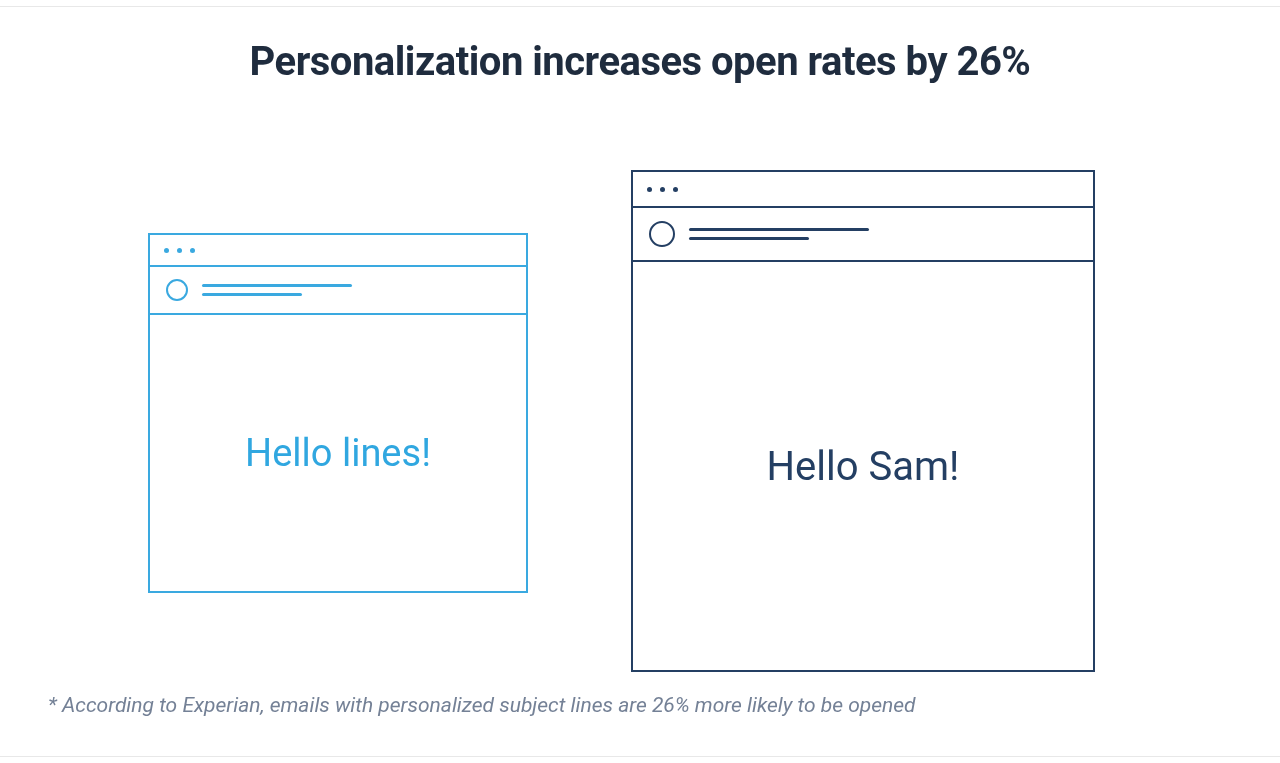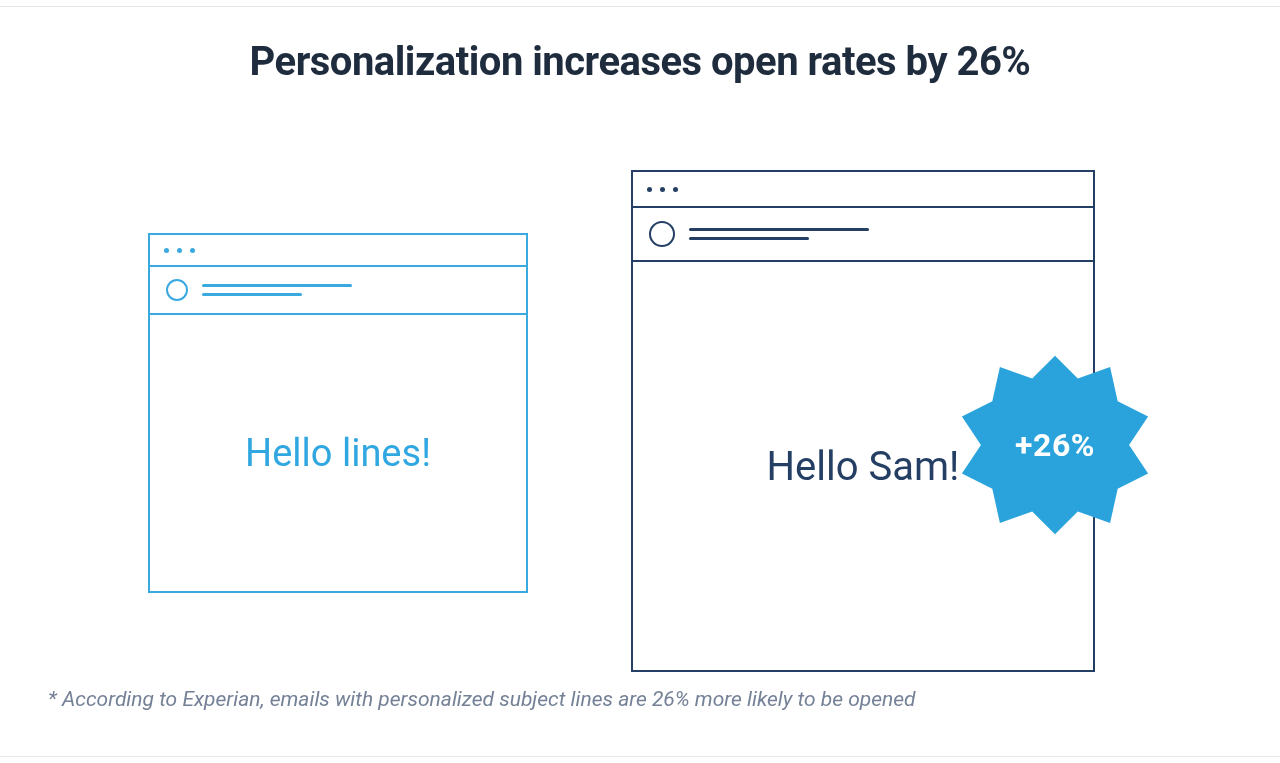--- a/index.html
+++ b/index.html
@@ -132,21 +132,21 @@
     justify-content:center;
     color:#fff;
     font-size:32px;
     font-weight:700;
     letter-spacing:0.5px;
   }
 
   .footnote{
     position:absolute;
     left:48px;
-    bottom:52px;
+    bottom:46px;
     font-size:21px;
     font-style:italic;
     color:var(--grey-text);
   }
 </style>
 </head>
 <body>
 
 <div class="hr top"></div>
 <div class="hr bottom"></div>
@@ -180,22 +180,16 @@
     <div class="toolbar">
       <span class="avatar"></span>
       <span class="lines">
         <span class="line l1"></span>
         <span class="line l2"></span>
       </span>
     </div>
     <div class="body">Hello Sam!</div>
   </div>
 
-  <div class="badge-wrap">
-    <svg viewBox="0 0 200 200">
-      <polygon fill="#2aa3dc" points="100,6 124,30 158,18 166,54 198,70 178,100 198,130 166,146 158,182 124,170 100,194 76,170 42,182 34,146 2,130 22,100 2,70 34,54 42,18 76,30"></polygon>
-    </svg>
-    <div class="badge-label">+26%</div>
-  </div>
 
 </div>
 
 <div class="footnote">* According to Experian, emails with personalized subject lines are 26% more likely to be opened</div>
 
 </body></html>

